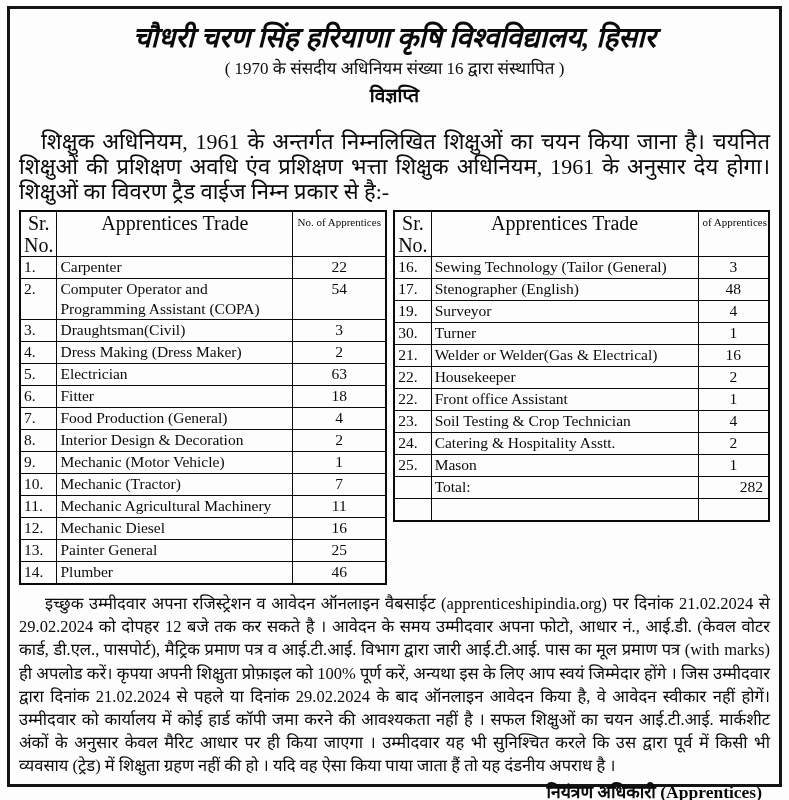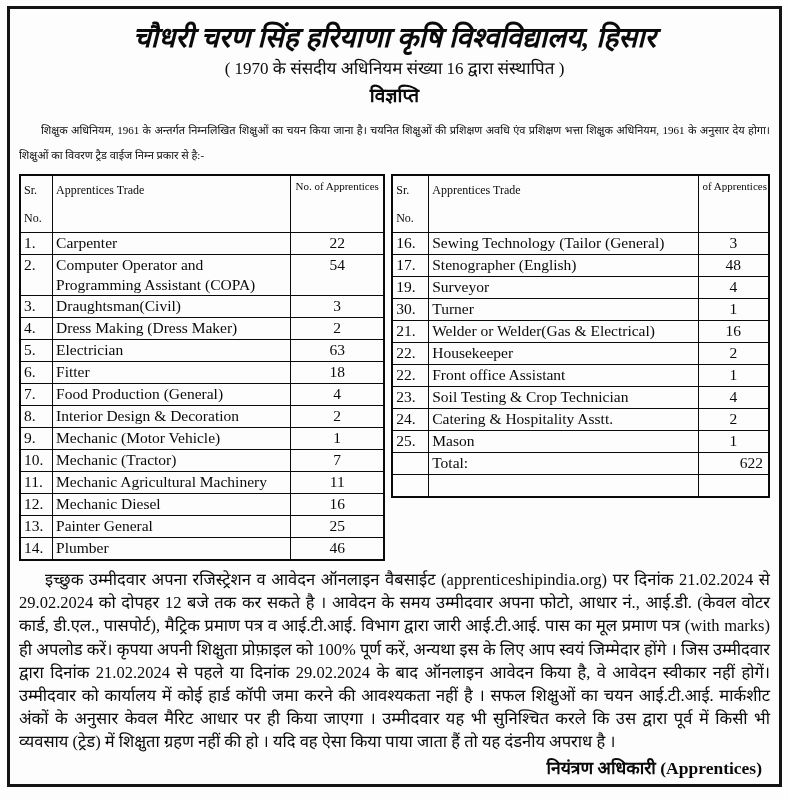--- a/index.html
+++ b/index.html
@@ -34,22 +34,22 @@
     margin-top:2px;
   }
   .notice-heading{
     text-align:center;
     font-size:19px;
     font-weight:bold;
     line-height:24px;
     margin-top:3px;
   }
   .intro{
-    margin:10px 0 6px 0;
-    font-size:11px;
+    margin:21px 0 6px 0;
+    font-size:22px;
     line-height:25px;
     text-align:justify;
     text-indent:22px;
   }
   .tables{
     display:flex;
     gap:6px;
     align-items:flex-start;
   }
   table{
@@ -60,23 +60,23 @@
   }
   th,td{
     border:1.5px solid #0a0a0a;
     padding:0 3px;
     vertical-align:top;
     overflow:hidden;
   }
   thead th{
     height:40px;
     font-weight:normal;
-    text-align:left;
-    font-size:12px;
-    line-height:28px;
+    text-align:center;
+    font-size:20px;
+    line-height:22px;
   }
   th.sr{white-space:pre-line;}
   th.count{font-size:11px;line-height:16px;padding:2px 1px 0 1px;text-align:center;}
   th.count .squeeze{display:inline-block;white-space:nowrap;}
   .t-right th.count .squeeze{margin-left:-16px;}
   td{height:21px;line-height:20px;}
   td.sr{text-align:left;}
   td.count{text-align:center;}
   .t-left col.c-sr{width:33px;}
   .t-left col.c-trade{width:246px;}
@@ -283,21 +283,21 @@
               <td class="count">2</td>
             </tr>
             <tr>
               <td class="sr">25.</td>
               <td class="trade">Mason</td>
               <td class="count">1</td>
             </tr>
             <tr>
               <td class="sr"></td>
               <td class="trade">Total:</td>
-              <td class="count">622</td>
+              <td class="count">282</td>
             </tr>
             <tr>
               <td class="sr"></td>
               <td class="trade"></td>
               <td class="count"></td>
             </tr>
           </tbody>
       </table>
 
     </div>

